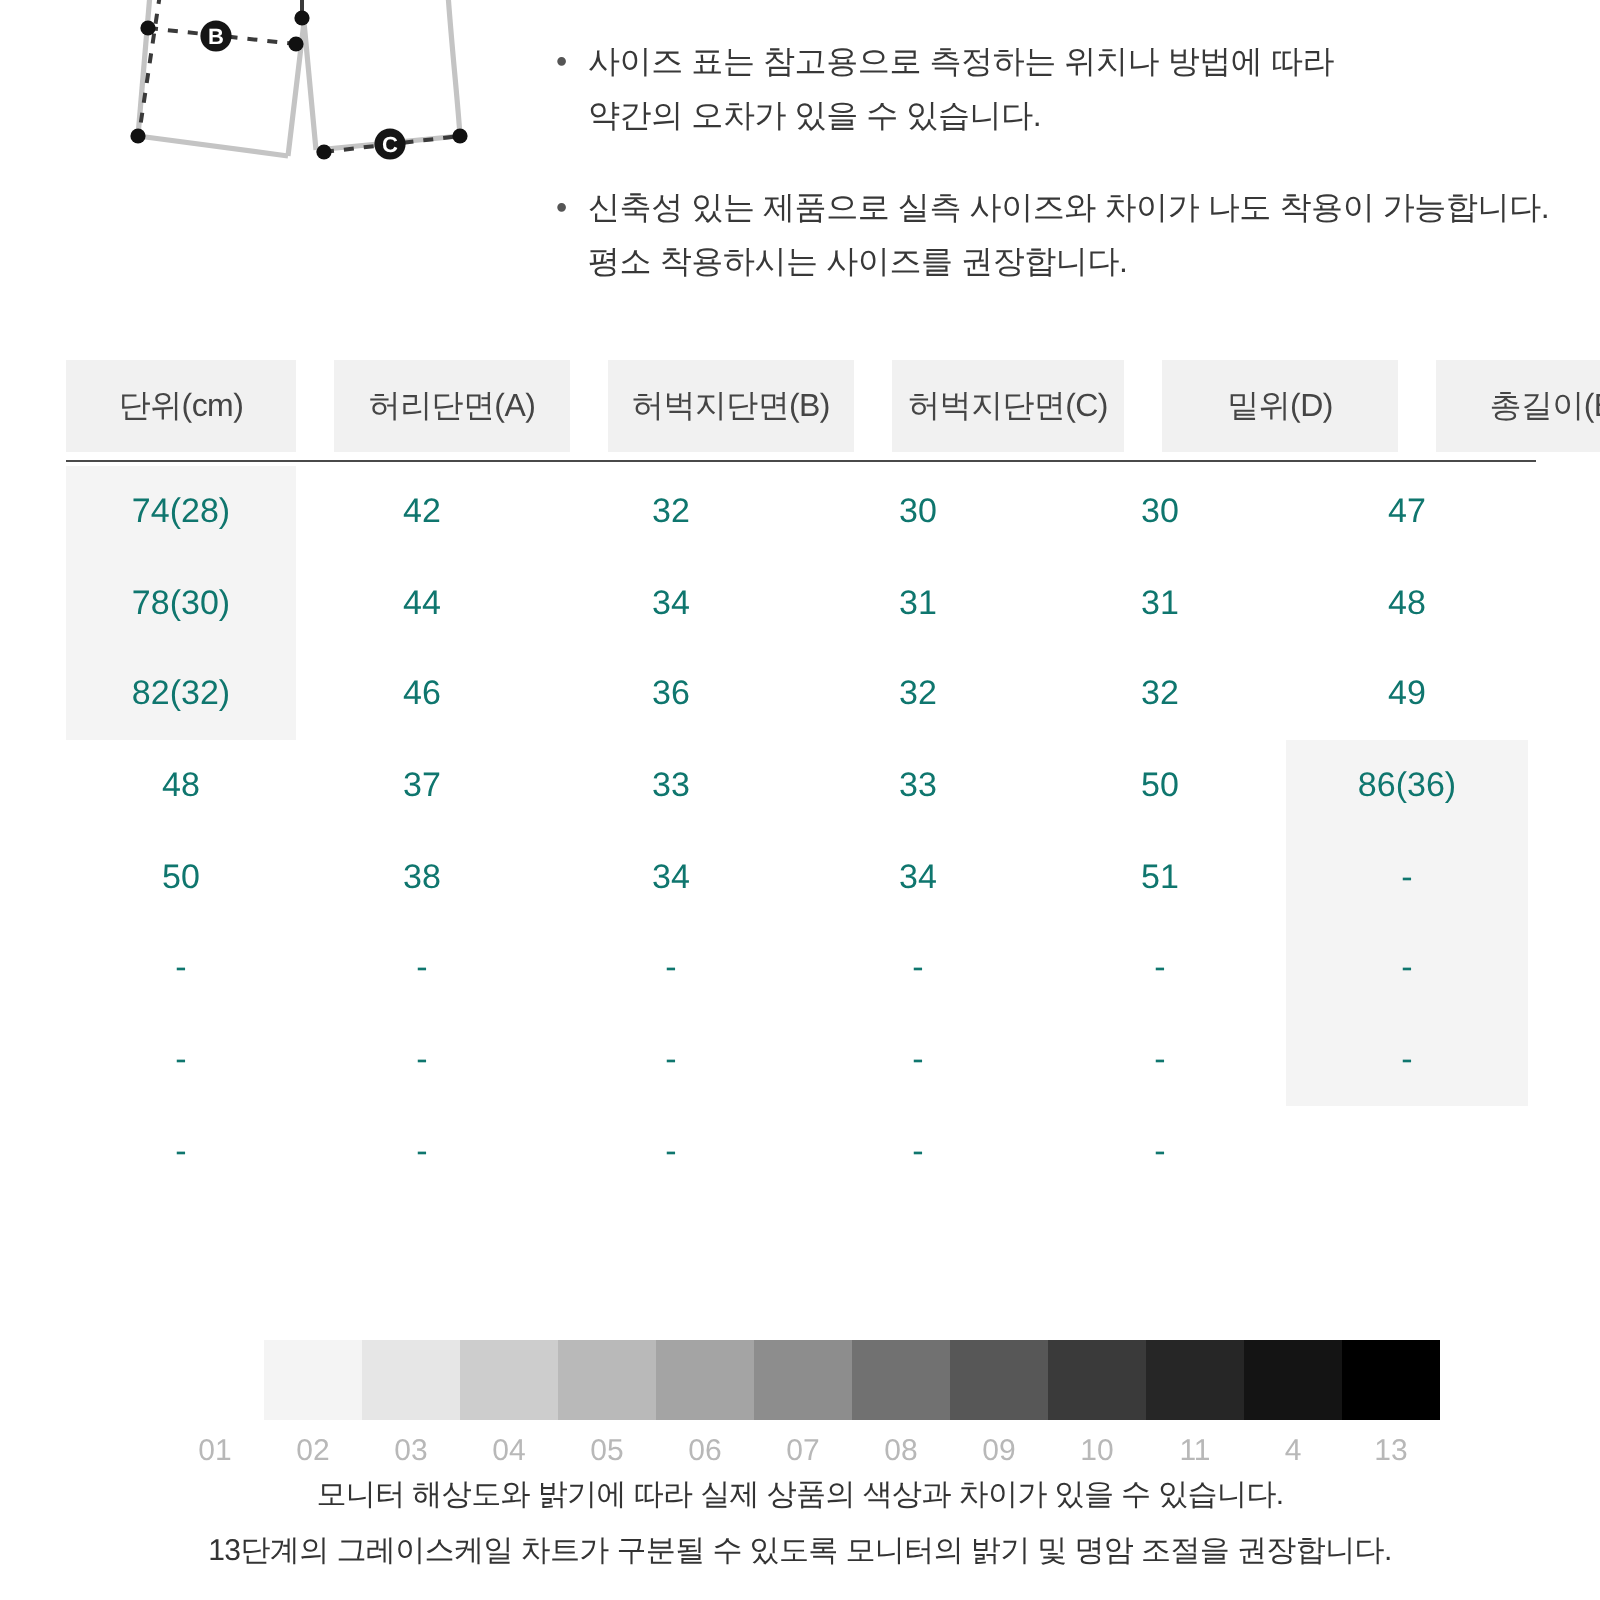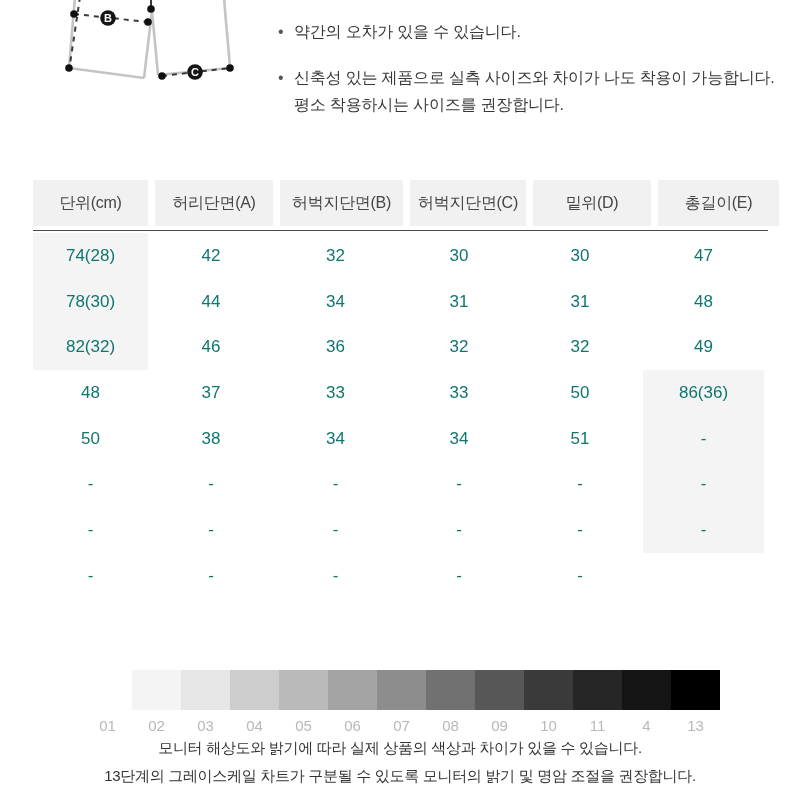--- a/index.html
+++ b/index.html
@@ -11,21 +11,21 @@
   .diagram { position:absolute; left:0; top:0; width:260px; height:100px; }
 
   
   .notes { position:absolute; left:278px; top:18px; width:500px; }
   .note { display:flex; align-items:flex-start; margin-bottom:19px; }
   .note .bullet { color:#555; font-size:16px; line-height:27px; width:16px; flex:0 0 16px; }
   .note .note-lines { font-size:16px; line-height:27px; color:#383838; letter-spacing:-0.2px; }
 
   
   .size-table { position:absolute; left:33px; top:180px; width:735px; }
-  .thead { display:grid; grid-template-columns:115px 118px 123px 116px 118px 121px; column-gap:7px; }
+  .thead { display:grid; grid-template-columns:115px 118px 123px 116px 118px 121px; column-gap:19px; }
   .th { height:46px; background:#f1f1f1; display:flex; align-items:center; justify-content:center;
         font-size:16px; color:#454545; letter-spacing:-0.3px; }
   .head-sep { margin-top:4px; height:1px; background:#4a4a4a; width:100%; }
   .tbody { margin-top:2px; display:grid; grid-template-columns:115px 118px 123px 116px 118px 121px;
            column-gap:4px; grid-auto-rows:45.7px; }
   .td { display:flex; align-items:center; justify-content:center; font-size:17px; color:#0f766e; }
   .td.first { background:#f4f4f4; }
 
   
   .grayscale { position:absolute; left:83px; top:670px; width:637px; }
@@ -78,20 +78,21 @@
         <circle cx="195" cy="72" r="7.8" fill="#151515"></circle>
         <text x="195" y="76" text-anchor="middle" font-size="11" font-weight="bold" fill="#fff">C</text>
       </g>
     </svg>
   </div>
 
   <div class="notes">
       <div class="note">
         <span class="bullet">•</span>
         <div class="note-lines">
+          <div>사이즈 표는 참고용으로 측정하는 위치나 방법에 따라</div>
           <div>약간의 오차가 있을 수 있습니다.</div>
         </div>
       </div>
       <div class="note">
         <span class="bullet">•</span>
         <div class="note-lines">
           <div>신축성 있는 제품으로 실측 사이즈와 차이가 나도 착용이 가능합니다.</div>
           <div>평소 착용하시는 사이즈를 권장합니다.</div>
         </div>
       </div>

